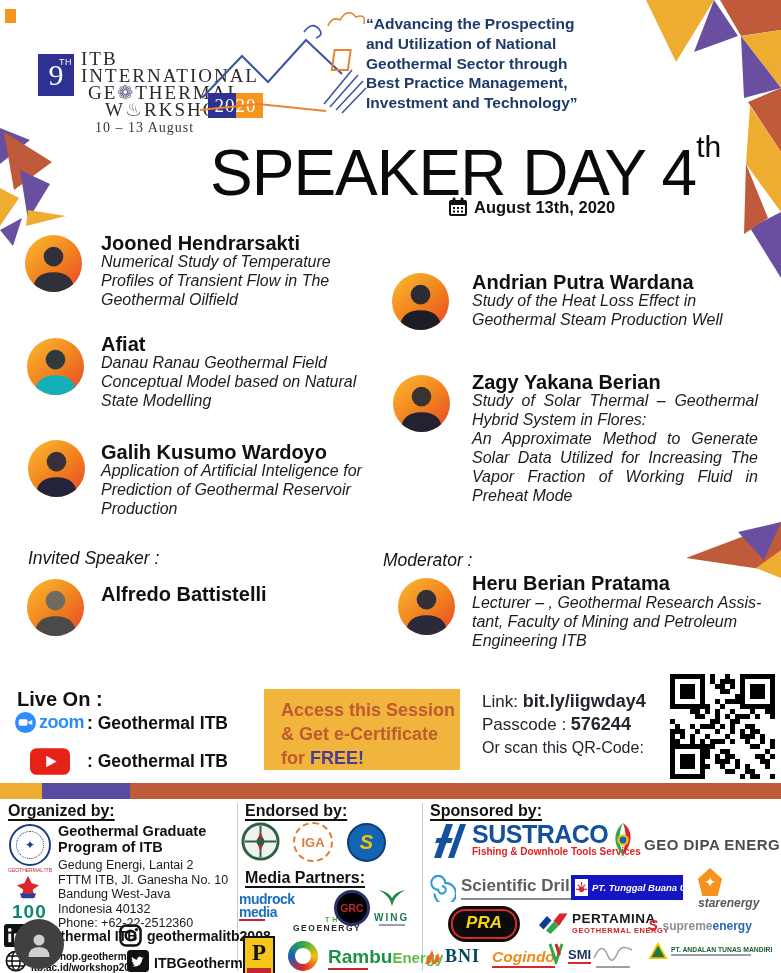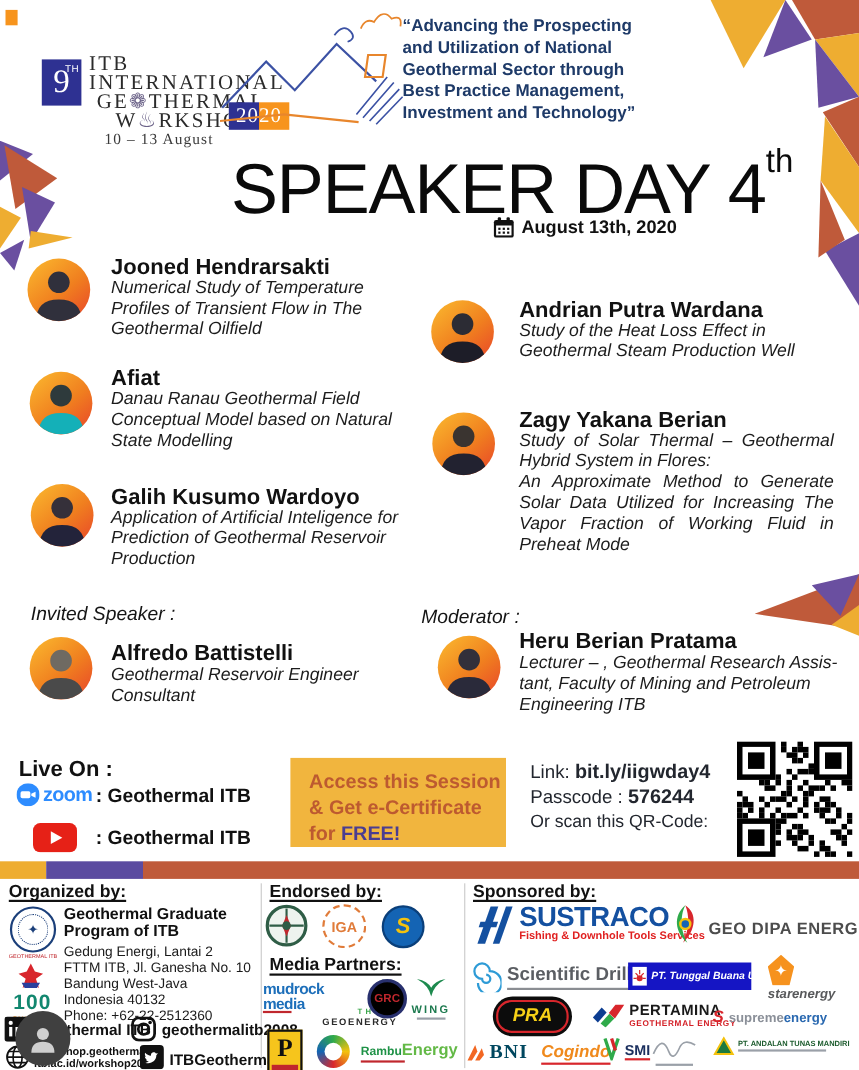--- a/index.html
+++ b/index.html
@@ -61,21 +61,21 @@
   .geow{font-size:8.5px;font-weight:800;color:#2b2b2b;letter-spacing:1.5px}
   .grc{width:36px;height:36px;background:#000000;border:3px solid #28306e;color:#c0272d;
        font-weight:800;font-size:10.5px;display:flex;align-items:center;justify-content:center}
   .wingw{font-size:10px;font-weight:800;color:#1d7a4f;letter-spacing:2px}
   .pbox{width:32px;height:40px;background:#f6c51c;border:2.5px solid #111;box-sizing:border-box;text-align:center;position:relative}
   .pbox .p{font-family:"Liberation Serif",serif;font-weight:800;font-size:23px;line-height:30px}
   .pbox .strip{position:absolute;left:2px;right:2px;bottom:1px;height:5px;background:#c0272d}
   .ring{width:30px;height:30px;border-radius:50%;background:conic-gradient(#2faa4a,#f4c20d,#d8262c,#1464b4,#2faa4a);
         display:flex;align-items:center;justify-content:center}
   .ring .hole{width:16px;height:16px;border-radius:50%;background:#fff}
-  .rambu1{color:#1f9247;font-weight:800;font-size:11px}
+  .rambu1{color:#1f9247;font-weight:800;font-size:19px}
   .rambu2{color:#63b946;font-weight:800;font-size:15px}
   .sustitle{color:#1450a0;font-weight:800;font-size:25px;letter-spacing:-.5px;line-height:24px}
   .sussub{color:#e02121;font-weight:800;font-size:10px;white-space:nowrap}
   .gdtext{color:#4c4c4c;font-weight:800;font-size:15px;letter-spacing:.5px;white-space:nowrap}
   .scitext{color:#5b5e63;font-weight:700;font-size:17px;border-bottom:2px solid #8a8d92;padding-bottom:2px;white-space:nowrap}
   .tunggal{width:112px;height:25px;background:#1515c4;display:flex;align-items:center;gap:4px;padding:0 4px;box-sizing:border-box}
   .tunggal .sun{width:17px;height:17px;background:#fff;display:flex;align-items:center;justify-content:center}
   .tunggal .tx{color:#fff;font-weight:800;font-style:italic;font-size:9.5px;white-space:nowrap}
   .starsh{width:24px;height:28px;background:#f6921e;clip-path:polygon(50% 0,100% 38%,82% 100%,18% 100%,0 38%);
           display:flex;align-items:center;justify-content:center;color:#fff;font-size:14px}
@@ -222,21 +222,20 @@
   <div class="abs sp-topic just" style="left:472px;top:391px;width:286px">Study of Solar Thermal – Geothermal Hybrid System in Flores:</div>
 
   <div class="abs role-label" style="left:28px;top:548px">Invited Speaker :</div>
   <div class="abs avatar" style="left:27px;top:579px">
     <svg viewBox="0 0 58 58" width="57" height="57">
         <circle cx="29" cy="22" r="10" fill="#6f6a62"></circle>
         <path d="M8 58 Q8 38 29 38 Q50 38 50 58 Z" fill="#4a4a4a"></path>
       </svg>
   </div>
   <div class="abs sp-name" style="left:101px;top:583px">Alfredo Battistelli</div>
-  <div class="abs sp-topic" style="left:101px;top:604px;width:250px">Geothermal Reservoir Engineer Consultant</div>
 
   <div class="abs role-label" style="left:383px;top:550px">Moderator :</div>
   <div class="abs avatar" style="left:398px;top:578px">
     <svg viewBox="0 0 58 58" width="57" height="57">
         <circle cx="29" cy="22" r="10" fill="#33303a"></circle>
         <path d="M8 58 Q8 38 29 38 Q50 38 50 58 Z" fill="#2a2a3a"></path>
       </svg>
   </div>
   <div class="abs sp-name" style="left:472px;top:572px">Heru Berian Pratama</div>
   <div class="abs sp-topic" style="left:472px;top:593px">Lecturer – , Geothermal Research Assis-</div>

